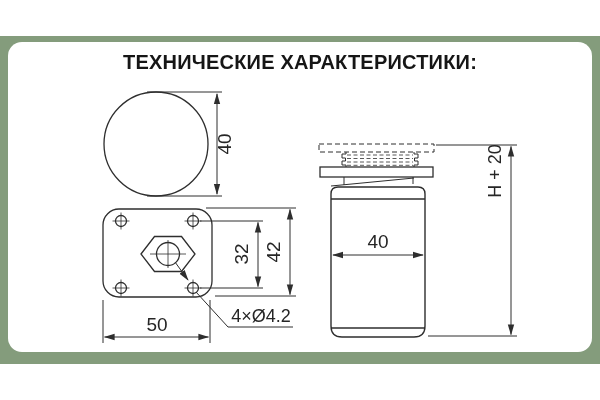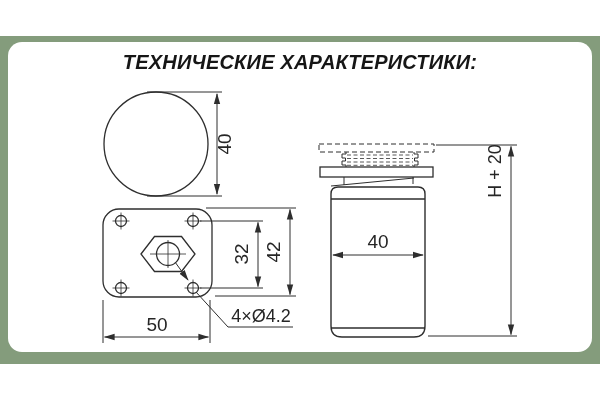--- a/index.html
+++ b/index.html
@@ -14,21 +14,20 @@
   }
   .card{
     position:absolute;left:8px;top:42px;width:584px;height:310px;
     background:#ffffff;border-radius:14px;
   }
   .title{
     position:absolute;left:0;top:51px;width:600px;
     text-align:center;
     font-size:20px;font-weight:700;color:#161616;letter-spacing:.2px;
     white-space:nowrap;
-    font-style:italic;
   }
   svg.drawing{position:absolute;left:0;top:0;}
   svg .ln{stroke:#2e2e2e;fill:none;}
   svg .obj{stroke-width:1.3;}
   svg .thin{stroke-width:1;}
   svg .hair{stroke-width:0.8;}
   svg text{
     font-family:"Liberation Sans", sans-serif;
     fill:#262626;
   }

